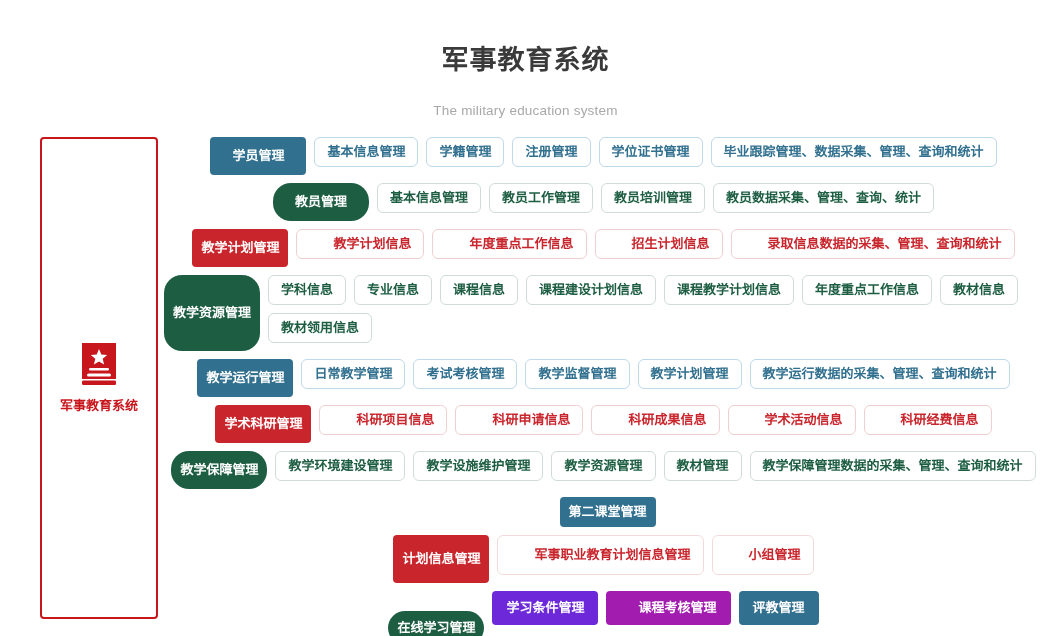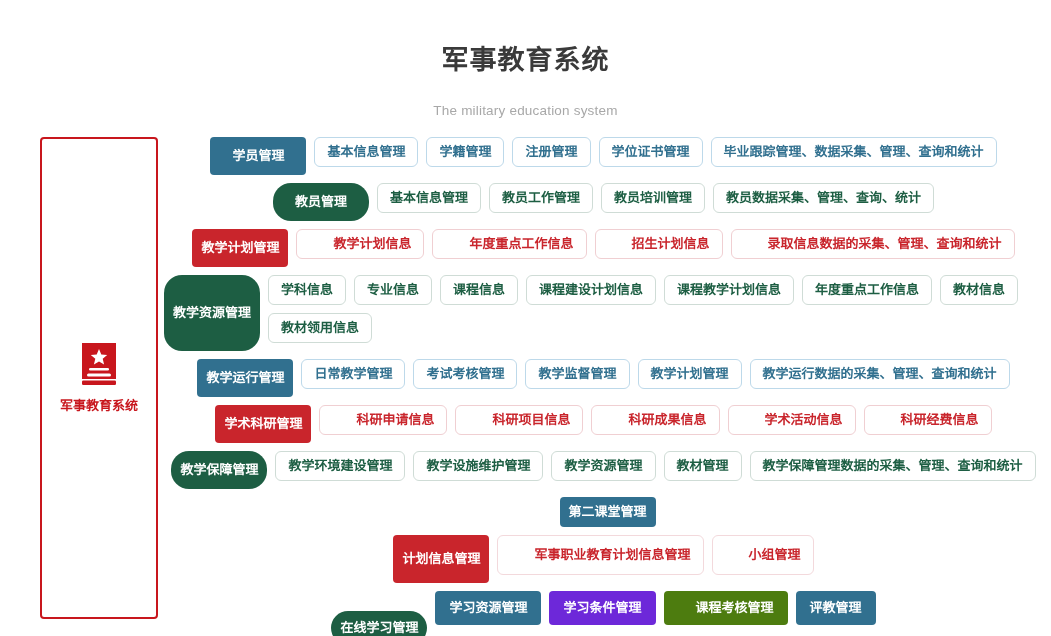--- a/index.html
+++ b/index.html
@@ -142,21 +142,21 @@
   
   .child.filled {
     border: none;
     color: #fff;
     height: 34px;
     line-height: 34px;
     padding: 0 14px;
     border-radius: 4px;
   }
   .child.filled.blue  { background: #31708f; }
-  .child.filled.green { background: #4d7c0f; padding-left: 32px; }
+  .child.filled.green { background: #a21caf; padding-left: 32px; }
   .child.filled.red   { background: #6d28d9; }
 
   
   .row.tall-parent .parent { min-height: 68px; }
   .row.r9 .parent  { min-height: 40px; }
   .row.r10 .parent { min-height: 34px; margin-top: 20px; }
 </style>
 </head>
 <body>
 
@@ -234,22 +234,22 @@
         <div class="child blue">考试考核管理</div>
         <div class="child blue">教学监督管理</div>
         <div class="child blue">教学计划管理</div>
         <div class="child blue">教学运行数据的采集、管理、查询和统计</div>
       </div>
     </div>
 
     <div class="row r6">
       <div class="parent red">学术科研管理</div>
       <div class="children">
+        <div class="child red">科研项目信息</div>
         <div class="child red">科研申请信息</div>
-        <div class="child red">科研项目信息</div>
         <div class="child red">科研成果信息</div>
         <div class="child red">学术活动信息</div>
         <div class="child red">科研经费信息</div>
       </div>
     </div>
 
     <div class="row r7">
       <div class="parent green">教学保障管理</div>
       <div class="children">
         <div class="child green">教学环境建设管理</div>
@@ -268,21 +268,20 @@
       <div class="parent red">计划信息管理</div>
       <div class="children">
         <div class="child red tall">军事职业教育计划信息管理</div>
         <div class="child red tall">小组管理</div>
       </div>
     </div>
 
     <div class="row r10">
       <div class="parent green">在线学习管理</div>
       <div class="children">
-        <div class="child filled blue">学习资源管理</div>
         <div class="child filled red">学习条件管理</div>
         <div class="child filled green">课程考核管理</div>
         <div class="child filled blue">评教管理</div>
       </div>
     </div>
 
   </div>
 </div>
 
 </body></html>

